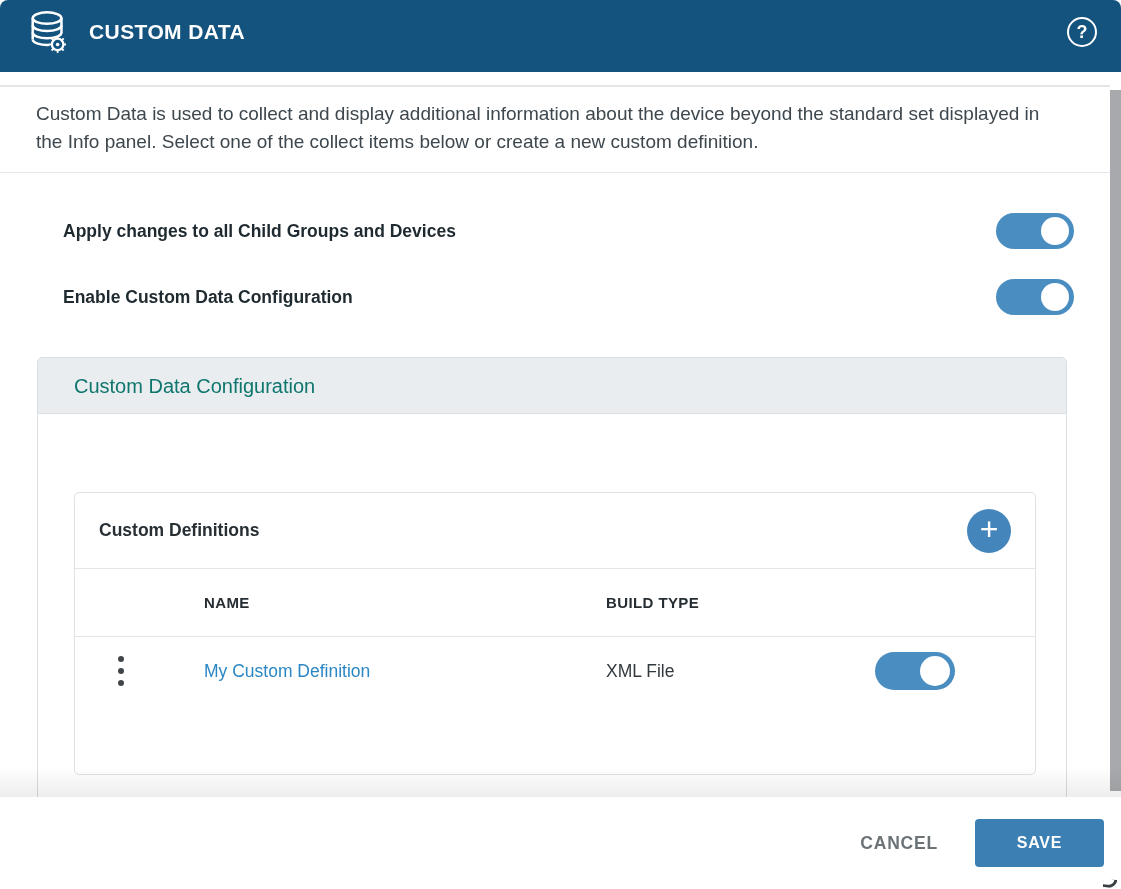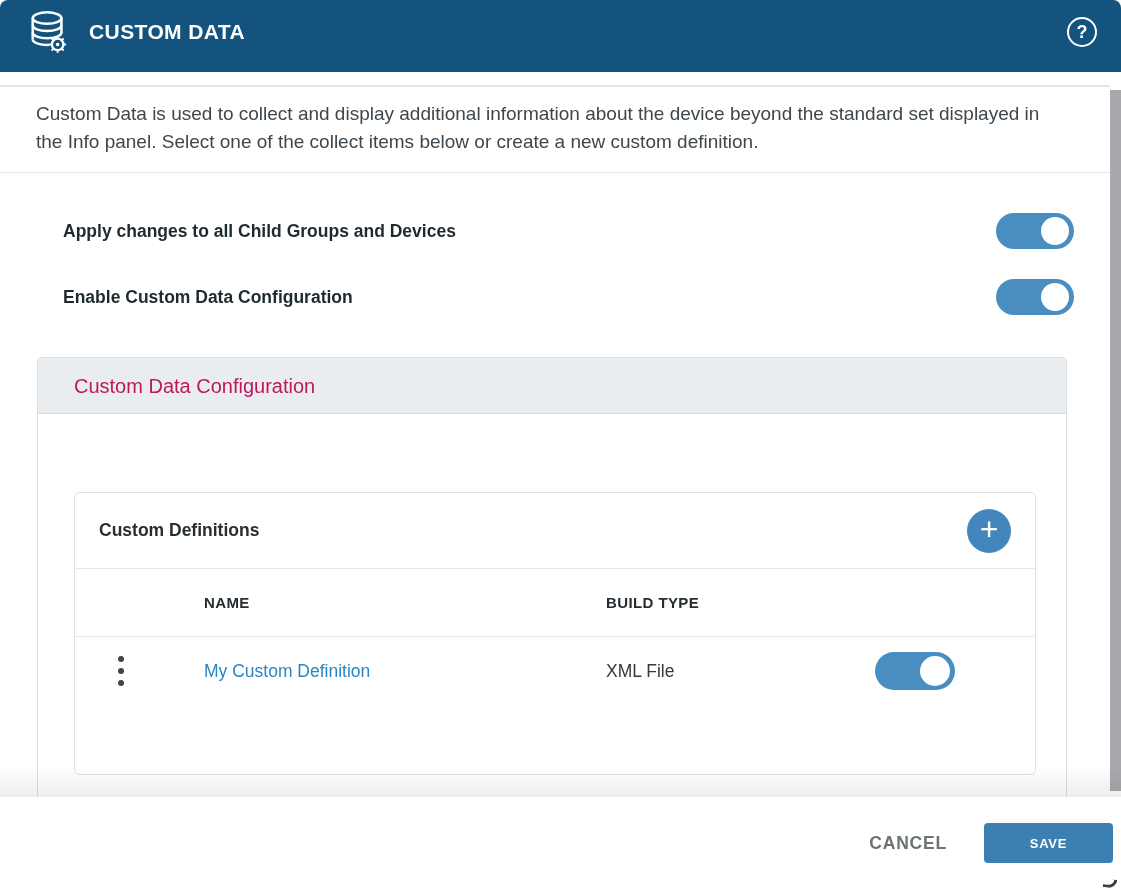--- a/index.html
+++ b/index.html
@@ -102,21 +102,21 @@
     background:#fff;
   }
   .config-header {
     height:56px;
     line-height:56px;
     background:#e9edf0;
     border-bottom:1px solid #d9dee2;
     border-radius:4px 4px 0 0;
     padding-left:36px;
     font-size:20px;
-    color:#be185d;
+    color:#0f766e;
   }
   .config-body { padding:32px 30px 30px 36px; }
 
   .card {
     border:1px solid #dee2e5;
     border-radius:5px;
     background:#fff;
     margin-top:46px;
   }
   .card-header {
@@ -178,46 +178,46 @@
 
   
   .footer {
     position:absolute;
     left:0; right:0; bottom:0;
     height:92px;
     background:#fff;
     display:flex;
     align-items:center;
     justify-content:flex-end;
-    padding-right:8px;
+    padding-right:17px;
   }
   .footer::before {
     content:"";
     position:absolute;
     top:-30px; left:0; right:0; height:30px;
     background:linear-gradient(to bottom, rgba(0,0,0,0), rgba(0,0,0,0.07));
     pointer-events:none;
   }
   .cancel-btn {
     background:none; border:none;
     color:#6c7377;
     font-size:17.5px;
     font-weight:600;
     letter-spacing:0.8px;
     margin-right:37px;
     cursor:pointer;
     font-family:inherit;
   }
   .save-btn {
-    width:129px; height:40px;
+    width:129px; height:48px;
     background:#3C7FB2;
     border:none;
     border-radius:4px;
     color:#fff;
-    font-size:13px;
+    font-size:16px;
     font-weight:600;
     letter-spacing:0.8px;
     cursor:pointer;
     font-family:inherit;
   }
 
   
   .scroll-thumb {
     position:absolute;
     top:90px; right:0;

